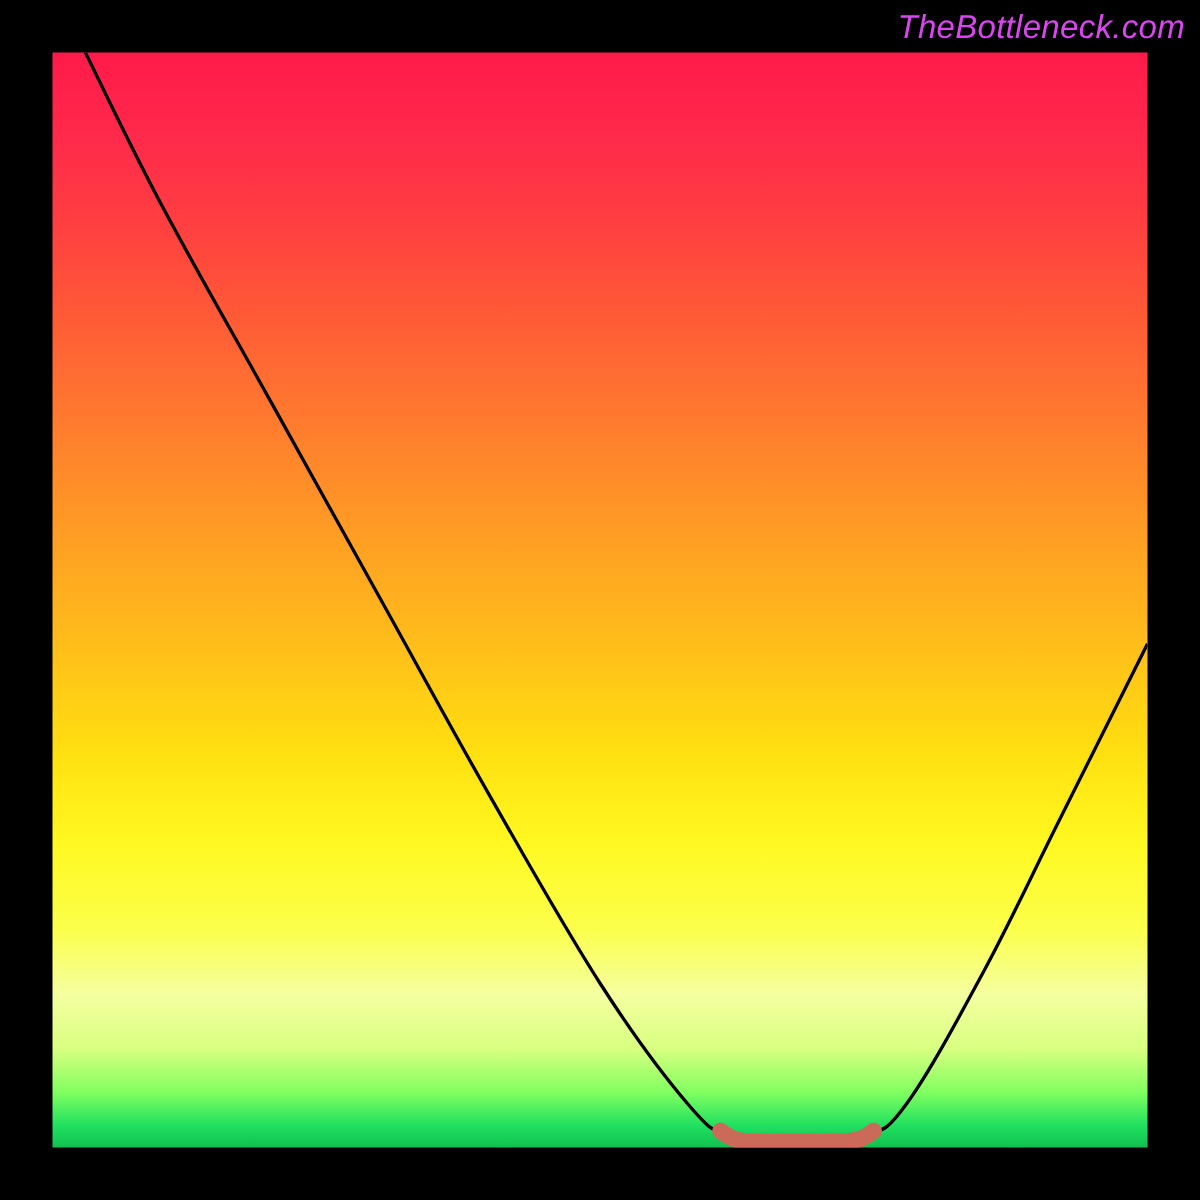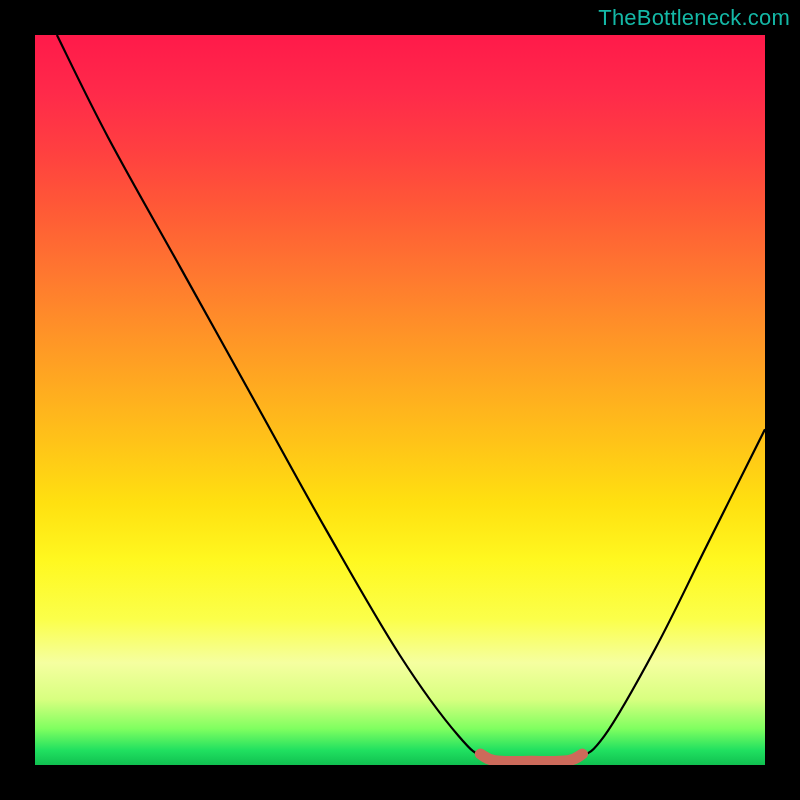--- a/index.html
+++ b/index.html
@@ -8,25 +8,26 @@
     height: 800px;
     background: #000;
     position: relative;
     font-family: Arial, sans-serif;
     overflow: hidden;
   }
   .watermark {
     position: absolute;
     top: 5px;
     right: 10px;
-    color: #14b8a6;
+    color: #d946ef;
     font-size: 22px;
     font-weight: 500;
     z-index: 10;
     letter-spacing: 0.2px;
+    font-style: italic;
   }
   .plot-area {
     position: absolute;
     left: 35px;
     top: 35px;
     width: 730px;
     height: 730px;
     background: linear-gradient(to bottom,
       #ff1a4a 0%,
       #ff2a4a 8%,

